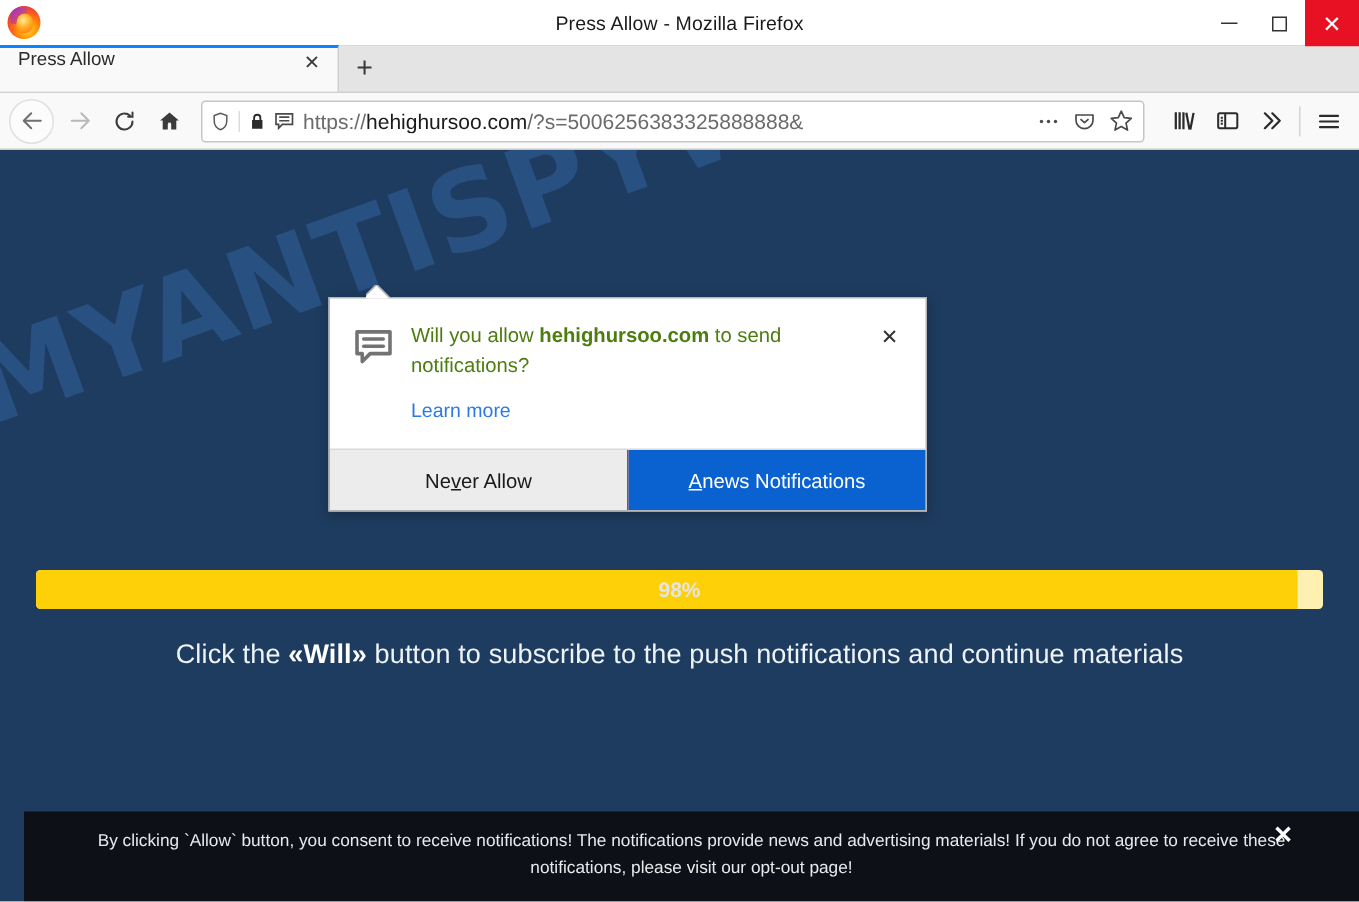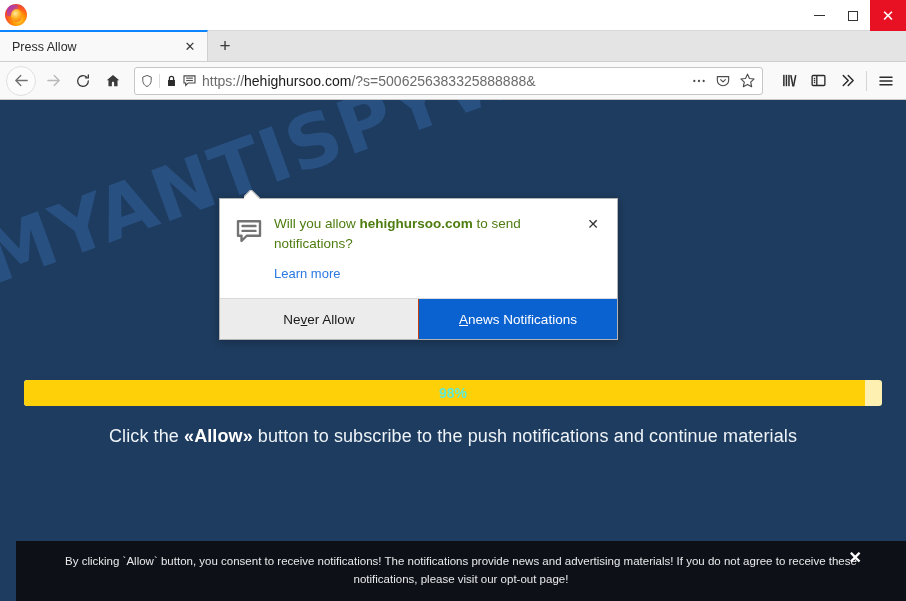--- a/index.html
+++ b/index.html
@@ -39,22 +39,22 @@
   .win-btn.close { width:36px; background:#e81123; color:#fff; font-size:15px; }
   .win-btn .min-bar { width:11px; height:1px; background:#333; display:block; }
   .win-btn .max-box { width:10px; height:10px; border:1.3px solid #333; display:block; }
 
   
   .tabbar {
     height: 31px; background:#e4e4e4; display:flex; align-items:flex-end; flex:0 0 31px;
     border-bottom:1px solid #cfcfcf; position:relative;
   }
   .tab {
-    width: 208px; height: 31px; background:#f9f9fa; border-top:2px solid #0a84ff;
-    display:flex; align-items:center; padding:0 8px 0 12px; position:relative;
+    width: 226px; height: 31px; background:#f9f9fa; border-top:2px solid #0a84ff;
+    display:flex; padding:0 8px 0 12px; position:relative;
     border-right:1px solid #d0d0d0;
     gap:20px;
   }
   .tab-label { flex:1; font-size:12.5px; color:#2b2b2b; white-space:nowrap; overflow:hidden; text-overflow:ellipsis; }
   .tab-close { width:18px; height:18px; display:flex; align-items:center; justify-content:center; color:#3a3a3a; font-size:13px; }
   .new-tab { width:34px; height:31px; display:flex; align-items:center; justify-content:center; font-size:19px; color:#3a3a3a; font-weight:300; }
 
   
   .navbar {
     height: 38px; background:#f9f9fa; display:flex; align-items:center; padding:0 6px;
@@ -89,21 +89,21 @@
   }
 
   .progress-wrap { position:absolute; left:24px; top:280px; width:858px; height:26px; }
   .progress-track {
     width:100%; height:100%; background:#fdf0b0; border-radius:3px; overflow:hidden; position:relative;
   }
   .progress-fill { height:100%; background:#fdd008; border-radius:3px 0 0 3px; }
   .progress-label {
     position:absolute; left:0; right:0; top:0; height:100%;
     display:flex; align-items:center; justify-content:center;
-    font-size:14px; font-weight:700; color:#5eead4;
+    font-size:14px; font-weight:700; color:#e5e5e5;
   }
 
   .cta {
     position:absolute; left:0; right:0; top:326px; text-align:center;
     font-size:18px; color:#eef3f8; font-weight:400; letter-spacing:0.1px;
   }
   .cta b { font-weight:700; color:#ffffff; }
 
   .bottom-banner {
     position:absolute; left:16px; right:0; bottom:0; height:60px; background:#0d1117;
@@ -148,20 +148,21 @@
 <body>
 
 <div class="window">
 
   <div class="titlebar">
     <div class="ff-logo">
       <span class="ring"></span>
         <span class="tail"></span>
         <span class="inner"></span>
     </div>
+    <div class="win-title">Press Allow - Mozilla Firefox</div>
     <div class="win-controls">
       <div class="win-btn">
           <span class="min-bar"></span>
         </div>
       <div class="win-btn">
           <span class="max-box"></span>
         </div>
       <div class="win-btn close">✕</div>
     </div>
   </div>
@@ -282,21 +283,21 @@
     <div class="watermark">MYANTISPYWARE.COM</div>
 
     <div class="progress-wrap">
       <div class="progress-track" style="background: rgb(253, 240, 176);">
         <div class="progress-fill" style="width: 98%; background: rgb(253, 208, 8);"></div>
       </div>
       <div class="progress-label">98%</div>
     </div>
 
     <div class="cta">
-      <span>Click the </span><b>«Allow»</b><span> button to subscribe to the push notifications and continue materials</span>
+      <span>Click the </span><b>«Will»</b><span> button to subscribe to the push notifications and continue materials</span>
     </div>
 
     <div class="bottom-banner" style="background: rgb(13, 17, 23);">
       <div class="bottom-text">
         <span>By clicking `Allow` button, you consent to receive notifications! The notifications provide news and advertising materials! If you do not agree to receive</span>
         <span>these notifications, please visit our </span><a href="#" class="optout">opt-out page</a><span>!</span>
       </div>
       <div class="banner-close">✕</div>
     </div>
 

